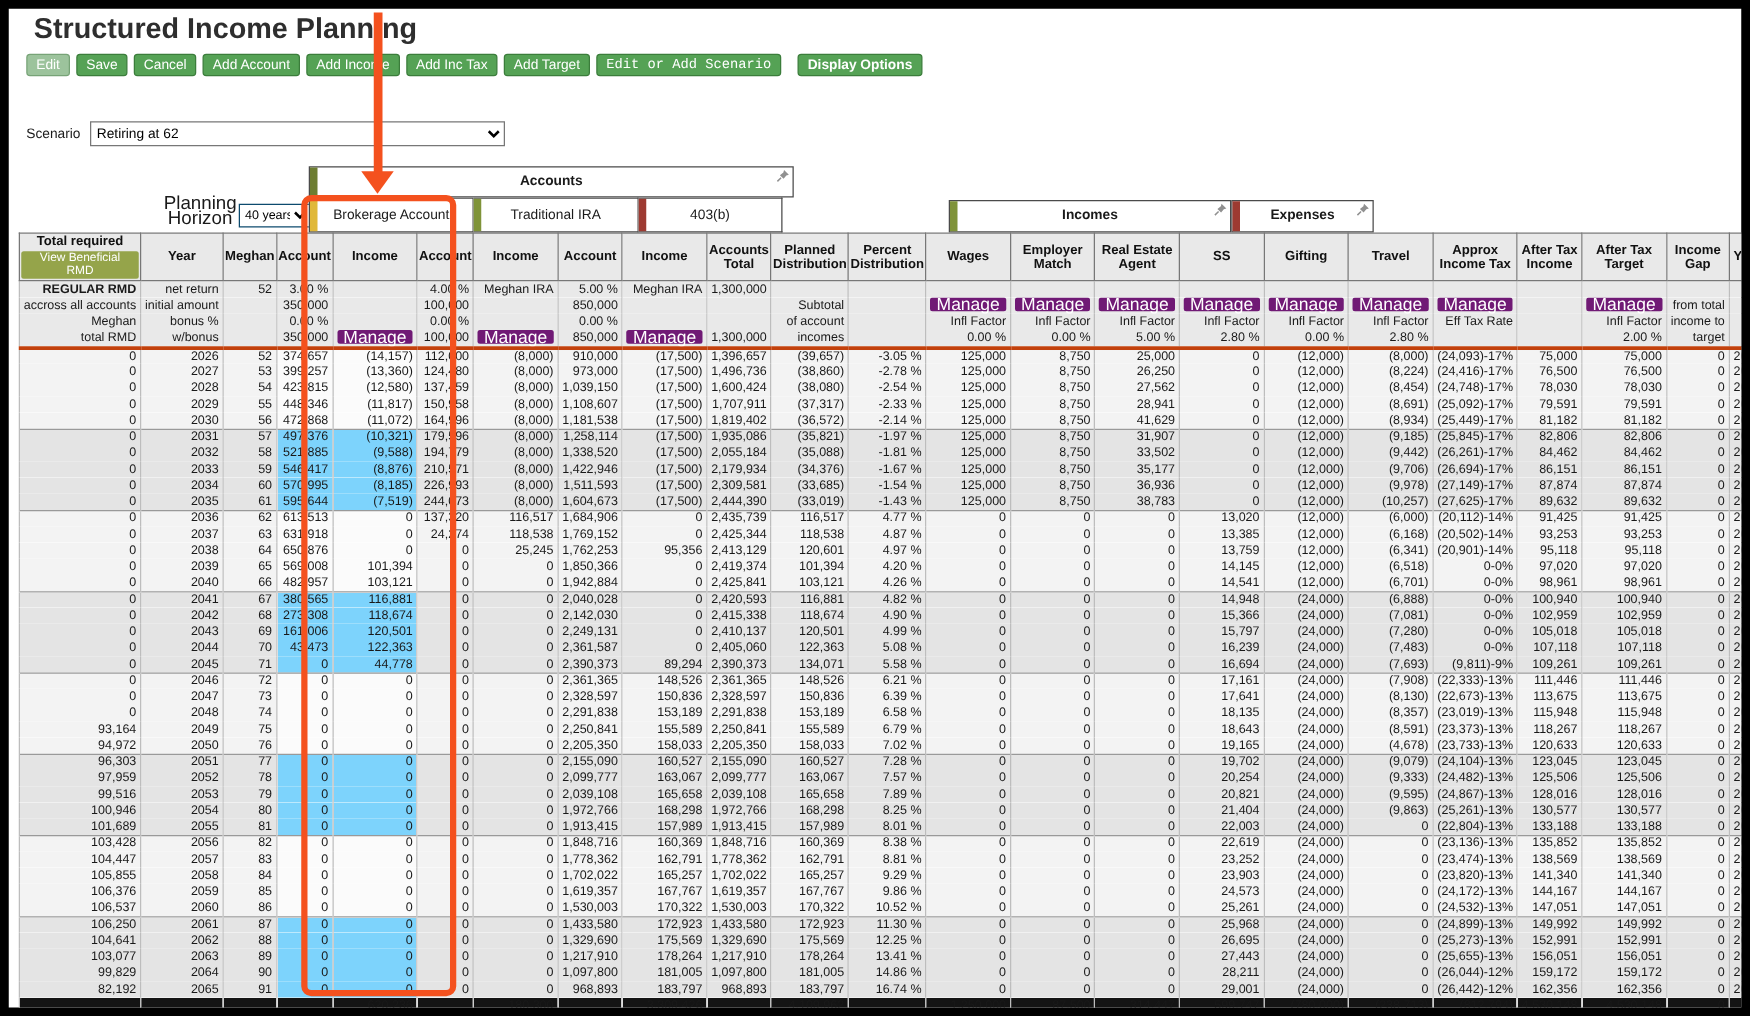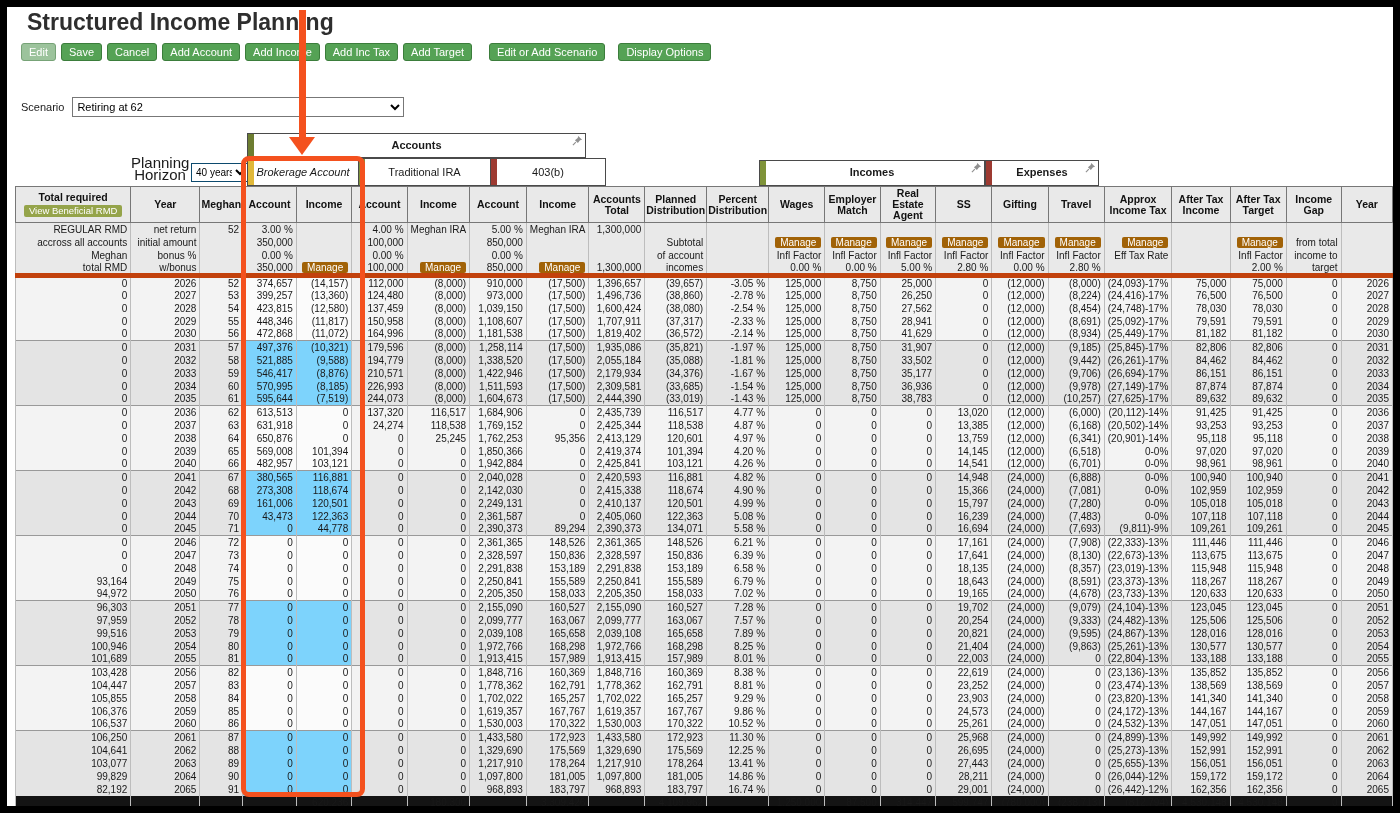--- a/index.html
+++ b/index.html
@@ -15,42 +15,42 @@
         padding:1px 7px;border-radius:3px;cursor:pointer;font-family:inherit}
   .tbtn.active{background:#9cc39c;border-color:#77a377}
   .scen{position:absolute;left:14px;top:90px;font-size:11px}
   .scen select{width:332px;height:20px;font-size:11px;margin-left:8px;border:1px solid #777;background:#fff;font-family:inherit}
   .ph-label{position:absolute;left:124px;top:150px;width:58px;font-size:15px;text-align:center;line-height:12px}
   .ph-select{position:absolute;left:184px;top:156px;width:58px;height:19px;font-size:10px;border:1px solid #0c4a6e;background:#fff;font-family:inherit}
   .grp{position:absolute;background:#fff;border:1px solid #4a4a4a;font-size:11px;font-weight:bold;text-align:center}
   .grp .edge{position:absolute;left:0;top:0;bottom:0;width:6px}
   .grp .glabel{line-height:23px}
   .pin{position:absolute;top:1px;right:2px;width:12px;height:12px;cursor:pointer}
-  #accounts-box{left:240px;top:126px;width:339px;height:25px}
+  #accounts-box{left:240px;top:126px;width:388px;height:25px}
   #incomes-box{left:752px;top:153px;width:226px;height:26px}
   #expenses-box{left:978px;top:153px;width:114px;height:26px}
   #account-tabs{position:absolute;left:240px;top:151px;height:28px;display:flex}
   .tab{position:relative;border:1px solid #4a4a4a;border-left:none;background:#fff;font-size:11px;
        display:flex;align-items:center;justify-content:center;cursor:pointer}
   .tab:first-child{border-left:1px solid #4a4a4a}
   .tab .edge{position:absolute;left:0;top:0;bottom:0;width:6px}
   #grid{position:absolute;left:8px;top:179px;border-collapse:collapse;table-layout:fixed}
   #grid th{background:#e9e9e9;border:1px solid #777;font-size:10.5px;font-weight:bold;
            padding:1px;height:34px;line-height:11px;color:#111;overflow:hidden}
   .gbtn{display:inline-block;background:#95a44a;color:#fff;font-size:9.5px;font-weight:normal;
         padding:1px 5px;border-radius:2px;margin-top:2px;line-height:10px;cursor:pointer}
   #grid td{font-size:10px;height:13px;padding:0 3px;text-align:right;color:#191919;
            border-left:1px solid #bdbdbd;border-right:1px solid #bdbdbd;white-space:nowrap;overflow:hidden}
   tr.cfg td{background:#e9e9e9;border-left:1px solid #8c8c8c;border-right:1px solid #8c8c8c}
   tr.cfg td:first-child{text-align:center}
-  tr.cfg3 td{border-bottom:5px solid #c2410c}
+  tr.cfg3 td{border-bottom:3px solid #c2410c}
   td.or{background:#efa055}
-  td.yl{background:#efefa9;font-weight:normal;text-align:center}
+  td.yl{background:#efefa9;font-weight:bold;text-align:center}
   td.ctr,th.ctr{text-align:center}
-  .mbtn{display:inline-block;background:#a16207;color:#fff;font-size:10px;padding:0 5px;
+  .mbtn{display:inline-block;background:#701a75;color:#fff;font-size:14px;padding:0 5px;
         border-radius:2px;line-height:11px;cursor:pointer}
   tr.band0 td{background:#f3f3f3}
   tr.band1 td{background:#e4e4e4}
   tr.bstart td{border-top:1px solid #999}
   tr.band0 td.selcol{background:#fbfbfb}
   tr.band1 td.selcol{background:#7dd3fc}
   td.green{background:#abc88d}
   td.pink{background:#e6bdbb}
   tr.tfoot td{background:#141414;color:#fff;border-color:#141414;height:13px}
   #ann-rect{position:absolute;left:234px;top:149px;width:124px;height:641px;border:5px solid #f4511e;
@@ -65,42 +65,42 @@
 <h1>Structured Income Planning</h1>
 
 <div class="toolbar" id="toolbar">
     <button class="tbtn active">Edit</button>
     <button class="tbtn">Save</button>
     <button class="tbtn">Cancel</button>
     <button class="tbtn">Add Account</button>
     <button class="tbtn">Add Income</button>
     <button class="tbtn">Add Inc Tax</button>
     <button class="tbtn">Add Target</button>
-    <button class="tbtn" style="margin-left: 12px;">Edit or Add Scenario</button>
-    <button class="tbtn" style="margin-left: 8px;">Display Options</button>
+    <button class="tbtn" style="margin-left: 0; font-family: Liberation Mono, monospace;">Edit or Add Scenario</button>
+    <button class="tbtn" style="margin-left: 8px; font-weight: bold;">Display Options</button>
   </div>
 
 <div class="scen">
   <span>Scenario</span><select id="scenario-select"><option>Retiring at 62</option></select>
 </div>
 
 <div class="ph-label">Planning Horizon</div>
 <select class="ph-select" id="ph-select"><option>40 years</option></select>
 
 <div id="accounts-box" class="grp">
   <span class="edge" style="background: rgb(109, 125, 49);"></span>
   <div class="glabel">Accounts</div>
   <span class="pin"><svg width="11" height="11" viewBox="0 0 12 12">
         <path d="M6.8 1 L11 5.2 L8.8 5.8 L6.4 8.8 L3.2 5.6 L6.2 3.2 Z" fill="#909090"></path>
         <path d="M1 11 L4.2 7.8" stroke="#909090" stroke-width="1.3"></path>
       </svg></span>
 </div>
 
 <div id="account-tabs">
-    <div class="tab sel" style="width: 112px; font-style: italic;">
+    <div class="tab sel" style="width: 132px;">
       <span class="edge" style="background: rgb(224, 184, 57);"></span>
       <span>Brokerage Account</span>
     </div>
     <div class="tab" style="width: 132px;">
       <span class="edge" style="background: rgb(127, 147, 57);"></span>
       <span>Traditional IRA</span>
     </div>
     <div class="tab" style="width: 115px;">
       <span class="edge" style="background: rgb(157, 58, 49);"></span>
       <span>403(b)</span>

